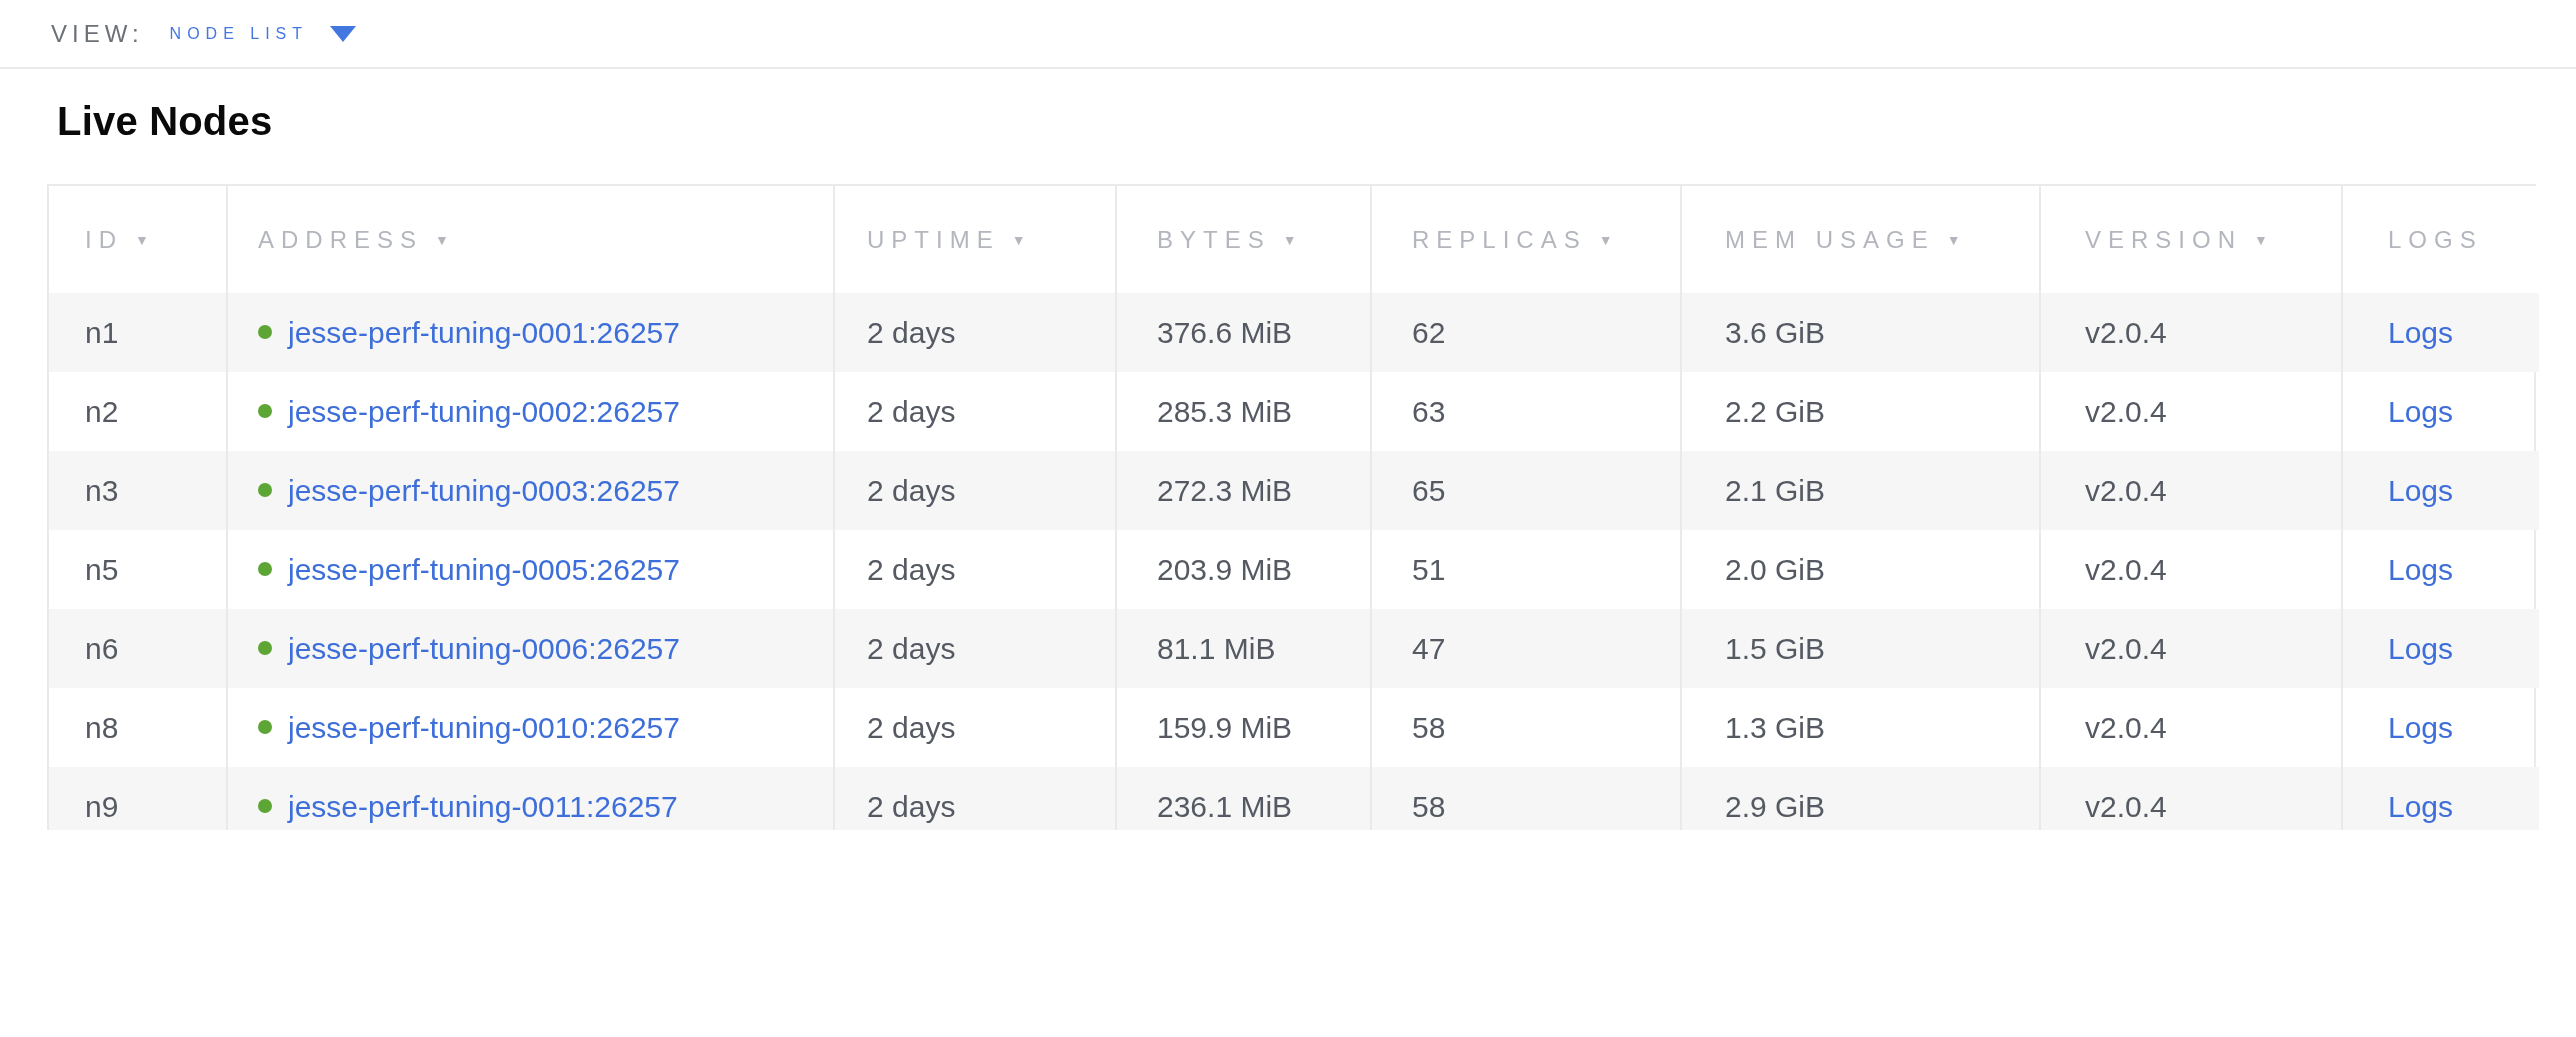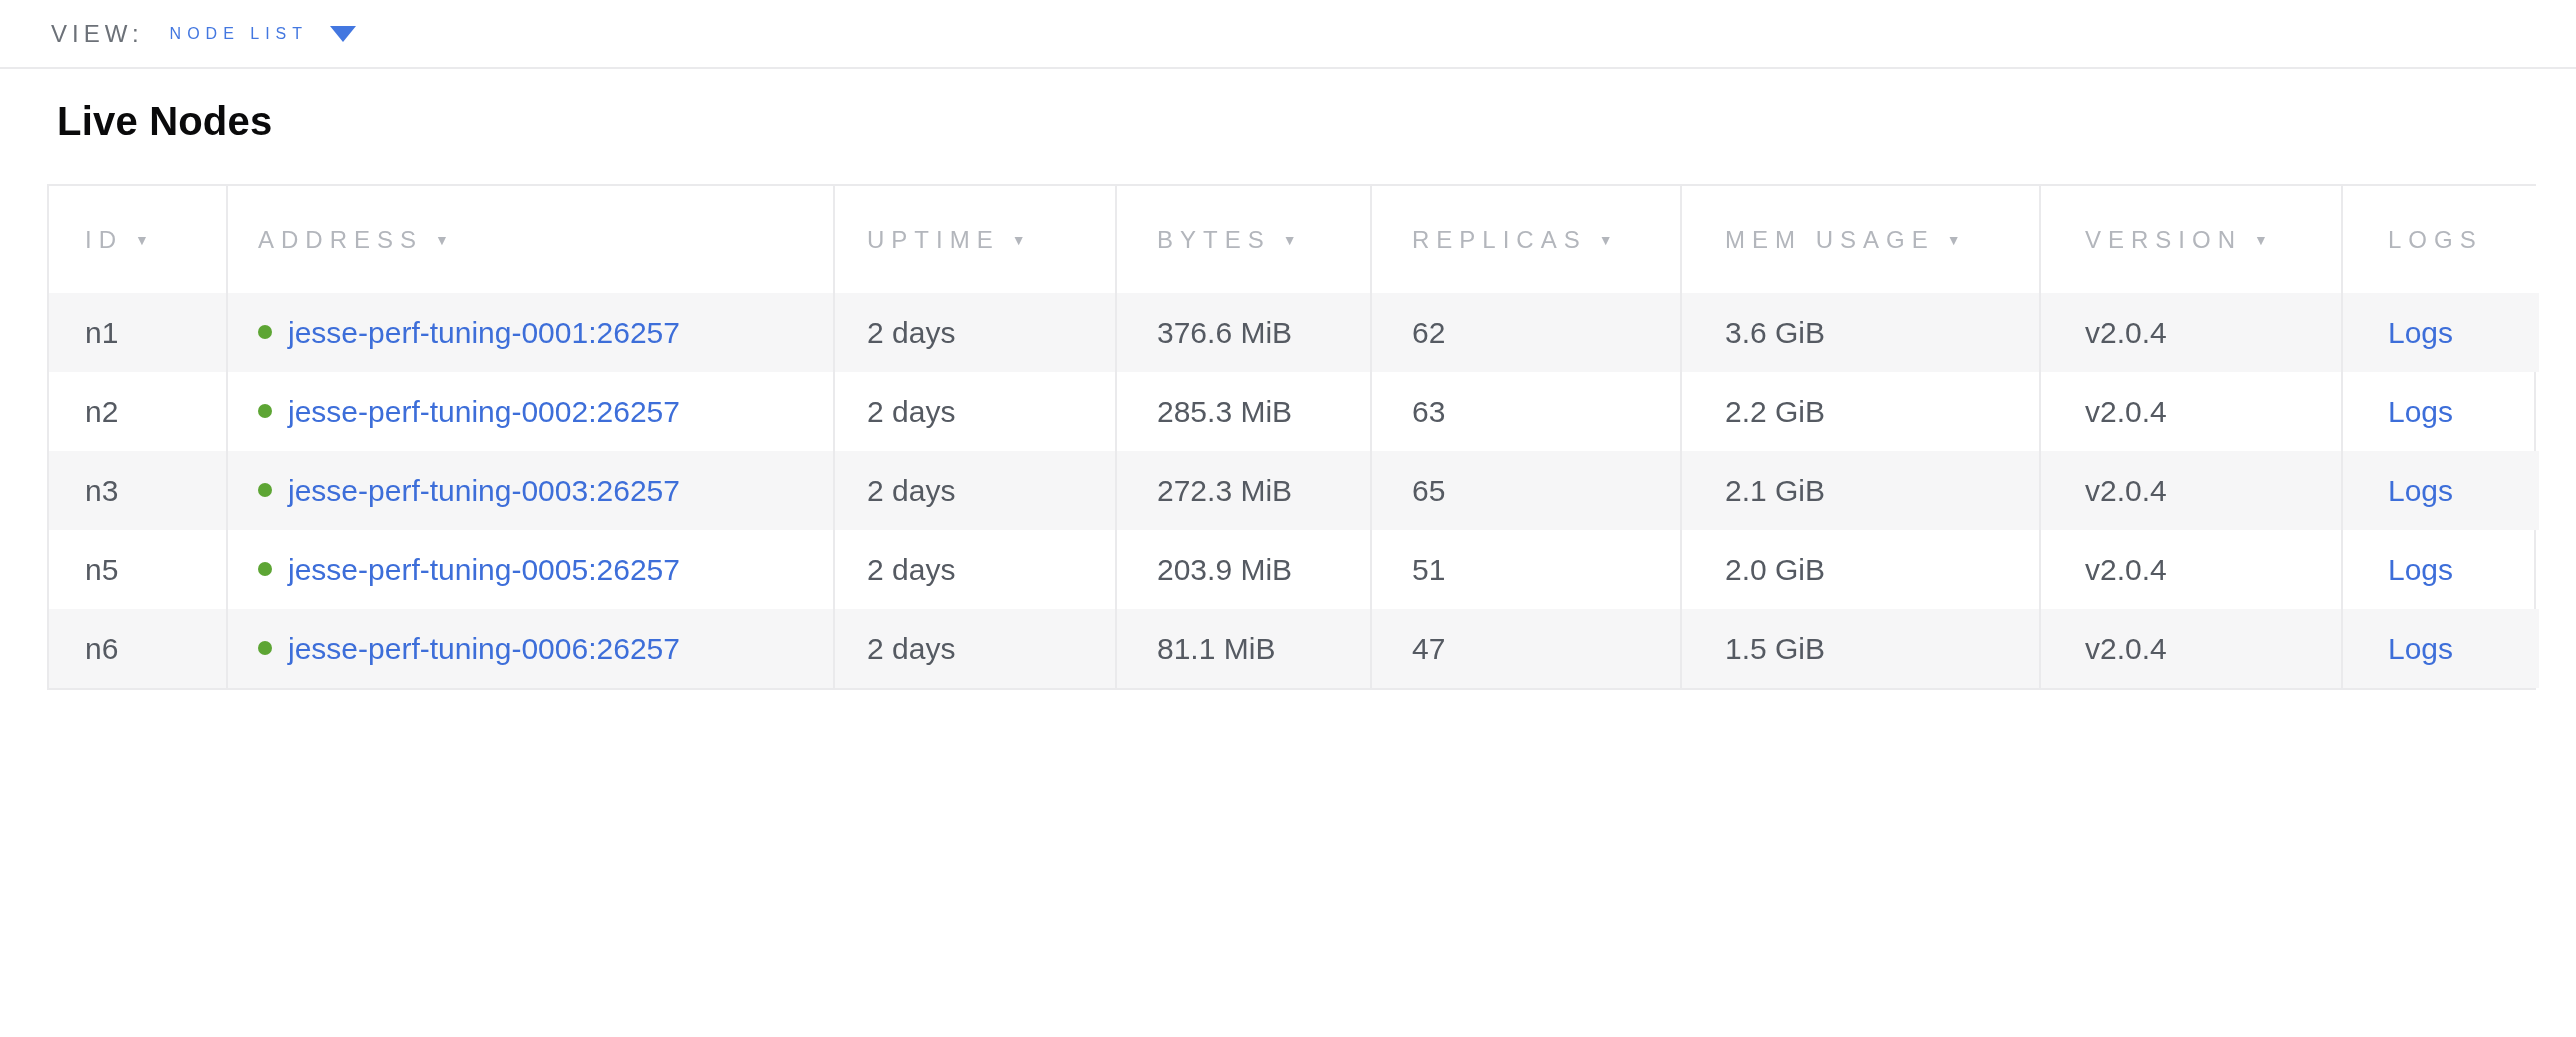--- a/index.html
+++ b/index.html
@@ -148,20 +148,40 @@
           <tr>
             <td>n6</td>
             <td><span class="dot"></span><a class="addr">jesse-perf-tuning-0006:26257</a></td>
             <td>2 days</td>
             <td>81.1 MiB</td>
             <td>47</td>
             <td>1.5 GiB</td>
             <td>v2.0.4</td>
             <td><a class="logs">Logs</a></td>
           </tr>
+          <tr>
+            <td>n8</td>
+            <td><span class="dot"></span><a class="addr">jesse-perf-tuning-0010:26257</a></td>
+            <td>2 days</td>
+            <td>159.9 MiB</td>
+            <td>58</td>
+            <td>1.3 GiB</td>
+            <td>v2.0.4</td>
+            <td><a class="logs">Logs</a></td>
+          </tr>
+          <tr>
+            <td>n9</td>
+            <td><span class="dot"></span><a class="addr">jesse-perf-tuning-0011:26257</a></td>
+            <td>2 days</td>
+            <td>236.1 MiB</td>
+            <td>58</td>
+            <td>2.9 GiB</td>
+            <td>v2.0.4</td>
+            <td><a class="logs">Logs</a></td>
+          </tr>
         </tbody>
     </table>
   </div>
 
   <div class="bottom-shadow"></div>
 
 </div>
 
 
 </body></html>

